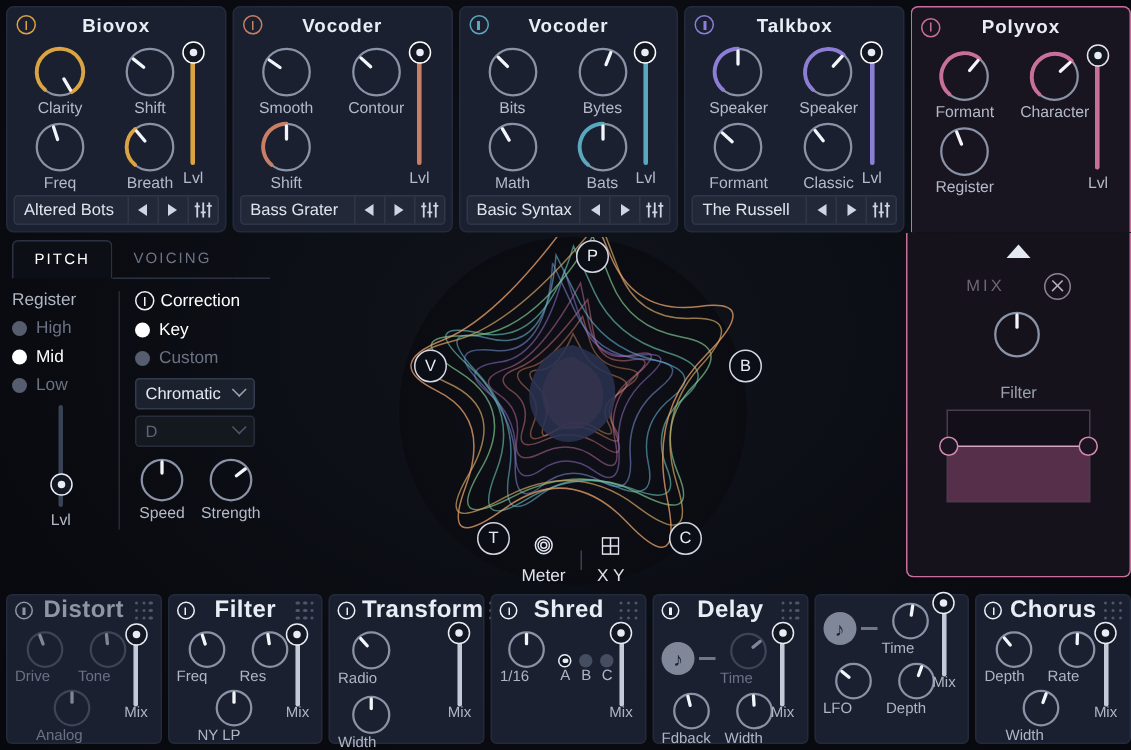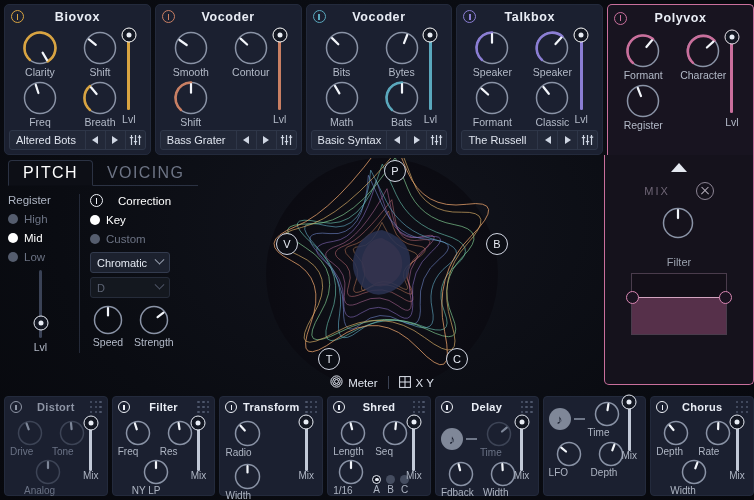--- a/index.html
+++ b/index.html
@@ -49,56 +49,56 @@
   .pan-wrap { text-align: center; margin-top: 6px; }
   .filt-lbl { text-align: center; font-size: 11px; color: #9aa0ad; margin-top: 14px; }
   .filt-box { width: 96px; height: 62px; margin: 5px auto 0; border: 1px solid #4a3c4c; background: #130f18; position: relative; }
   .filt-fill { position: absolute; left: 0; right: 0; bottom: 0; height: 36px; background: #56304a; }
   .filt-line { position: absolute; left: 0; right: 0; bottom: 36px; height: 1.4px; background: #d4a4c0; }
   .filt-h { position: absolute; width: 13px; height: 13px; border-radius: 50%; border: 1.5px solid #d887b3; background: #1a1320; bottom: 30px; }
 
   
   .pitch-panel { position: absolute; left: 0; top: 160px; width: 180px; height: 225px; }
   .tabs { display: flex; height: 26px; padding-left: 8px; }
-  .tab { padding: 0 14px; font-size: 16px; letter-spacing: 1.4px; color: #6d7485; display: flex; align-items: center; border-bottom: 1px solid #2b3243; }
+  .tab { padding: 0 14px; font-size: 10px; letter-spacing: 1.4px; color: #6d7485; display: flex; align-items: center; border-bottom: 1px solid #2b3243; }
   .tab.active { color: #fff; border: 1px solid #2b3243; border-bottom: 1px solid #0b0d14; border-radius: 4px 4px 0 0; background: #0d0f16; }
   .tab-spacer { flex: 1; border-bottom: 1px solid #2b3243; }
   .pitch-body { display: flex; padding: 8px 0 0 8px; }
   .col-left { width: 72px; border-right: 1px solid #242a39; padding-right: 6px; }
   .col-right { padding-left: 10px; }
   .sec-lbl { font-size: 11.5px; color: #aeb5c3; margin-bottom: 7px; }
   .radio { display: flex; align-items: center; gap: 6px; margin-bottom: 7px; font-size: 11.5px; }
   .rdot { width: 10px; height: 10px; border-radius: 50%; background: #555d6e; flex: 0 0 auto; }
   .rdot.on { background: #fff; }
   .rtxt { color: #6b7283; } .rtxt.on { color: #fff; }
-  .corr-head { display: flex; align-items: center; gap: 15px; margin-bottom: 7px; }
+  .corr-head { display: flex; align-items: center; gap: 4px; margin-bottom: 7px; }
   .corr-head .pwr { border-color: #eef1f7; } .corr-head .pwr i { background: #eef1f7; }
   .corr-lbl { font-size: 11.5px; color: #fff; }
   .sel { width: 80px; height: 21px; background: #1c212e; border: 1px solid #333b4e; border-radius: 3px; display: flex; align-items: center; padding: 0 6px; font-size: 11px; color: #e3e8f1; margin-top: 4px; }
   .sel.dim { color: #5d6474; border-color: #262c3a; background: #14181f; }
   .sel span { flex: 1; }
   .chev { width: 7px; height: 7px; border-right: 1.4px solid #9aa2b2; border-bottom: 1.4px solid #9aa2b2; transform: rotate(45deg) translate(-2px,-2px); }
   .sel.dim .chev { border-color: #4e5566; }
   .lvl-col { text-align: center; margin-top: 6px; }
   .lvl-track { width: 3px; height: 68px; margin: 0 auto; background: #3a4256; border-radius: 2px; position: relative; }
   .knob-row2 { display: flex; gap: 10px; margin-top: 6px; padding-left: 2px; }
 
   
   .viz { position: absolute; left: 232px; top: 158px; width: 300px; height: 232px; }
   .viz-circle { position: absolute; left: 0; top: 0; width: 232px; height: 232px; margin-left: 34px; border-radius: 50%; background: radial-gradient(circle at 50% 50%, #101018 0%, #0b0b12 70%, #090a10 100%); }
   .node { position: absolute; width: 22px; height: 22px; border-radius: 50%; border: 1.3px solid #d3d8e4; background: #0c0e15; display: flex; align-items: center; justify-content: center; font-size: 11px; color: #e7ebf3; }
   .viz-ctrls { position: absolute; bottom: 0; left: 0; width: 300px; display: flex; align-items: center; justify-content: center; gap: 10px; font-size: 11.5px; }
-  .vc { display: flex; align-items: center; gap: 5px; color: #dfe4ee; }
+  .vc { display: flex; align-items: center; gap: 5px; color: #dfe4ee; flex-direction: column; }
   .vdiv { width: 1px; height: 13px; background: #3a4152; }
 
   
   .fx-row { position: absolute; left: 0; bottom: 0; width: 754px; height: 108px; display: flex; }
   .fx { position: relative; width: 104px; height: 100px; margin: 4px 0 4px 4px; background: #1b2030; border: 1px solid #232a3c; border-radius: 4px; }
   .fx-head { height: 20px; display: flex; align-items: center; padding: 0 5px; gap: 4px; }
-  .fx-title { flex: 1; text-align: center; font-size: 11px; font-weight: bold; color: #e9edf5; letter-spacing: .3px; }
+  .fx-title { flex: 1; text-align: center; font-size: 16px; font-weight: bold; color: #e9edf5; letter-spacing: .3px; }
   .fx-title.dim { color: #8e95a5; }
   .grip { display: grid; grid-template-columns: repeat(3,2.4px); gap: 2.4px; flex: 0 0 auto; }
   .grip i { width: 2.4px; height: 2.4px; background: #4e5costume; }
   .grip i { background: #4e566b; border-radius: 50%; }
   .fx-body { position: relative; height: 76px; padding: 1px 4px 0 5px; }
   .fxk { width: 46px; display: inline-block; }
   .fxk .knob { width: 30px; height: 30px; }
   .fxlab { font-size: 10px; color: #aeb5c3; margin-top: -1px; white-space: nowrap; }
   .fxlab.dim { color: #6a7285; }
   .fx-fader { position: absolute; right: 3px; top: 2px; width: 26px; text-align: center; }
@@ -843,42 +843,20 @@
             <i></i>
             <i></i>
             <i></i>
             <i></i>
             <i></i>
             <i></i>
             <i></i>
           </div>
   </div>
         <div class="fx-body">
-          <div style="display:flex;gap:2px;margin-top:1px">
-            <div class="fxk" style="width:40px">
-        <div class="knob" style="width:28px;height:28px;margin:0 auto">
-                <svg width="28" height="28" viewBox="0 0 28 28">
-    <circle cx="14" cy="14" r="11.5" fill="none" stroke="#8a93a6" stroke-width="1.5"></circle>
-
-    <line x1="13.1" y1="10.2" x2="11.6" y2="4.3" stroke="#f2f5fa" stroke-width="2.2" stroke-linecap="round"></line>
-  </svg>
-              </div>
-        <div class="fxlab">Length</div>
-            </div>
-            <div class="fxk" style="width:40px">
-        <div class="knob" style="width:28px;height:28px;margin:0 auto">
-                <svg width="28" height="28" viewBox="0 0 28 28">
-    <circle cx="14" cy="14" r="11.5" fill="none" stroke="#8a93a6" stroke-width="1.5"></circle>
-
-    <line x1="14.4" y1="10.1" x2="15.0" y2="4.1" stroke="#f2f5fa" stroke-width="2.2" stroke-linecap="round"></line>
-  </svg>
-              </div>
-        <div class="fxlab">Seq</div>
-            </div>
-          </div>
           <div style="display:flex;align-items:flex-end;gap:3px;margin-top:1px">
           <div class="fxk" style="width:36px">
             <div class="knob" style="width:28px;height:28px;margin:0 auto">
                 <svg width="28" height="28" viewBox="0 0 28 28">
     <circle cx="14" cy="14" r="11.5" fill="none" stroke="#8a93a6" stroke-width="1.5"></circle>
 
     <line x1="14.0" y1="10.1" x2="14.0" y2="4.0" stroke="#f2f5fa" stroke-width="2.2" stroke-linecap="round"></line>
   </svg>
               </div>
             <div class="fxlab">1/16</div>

